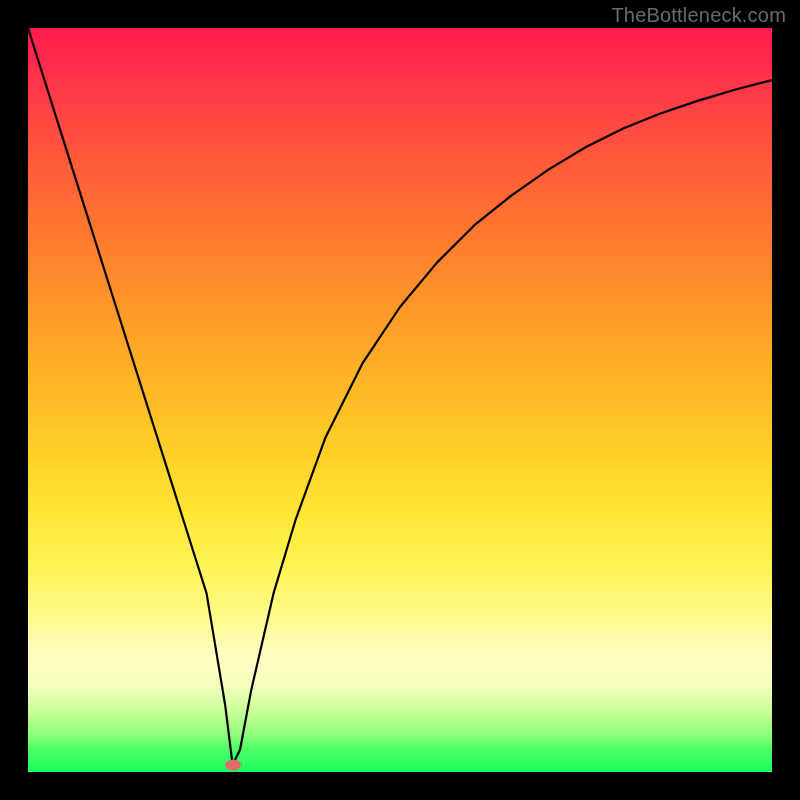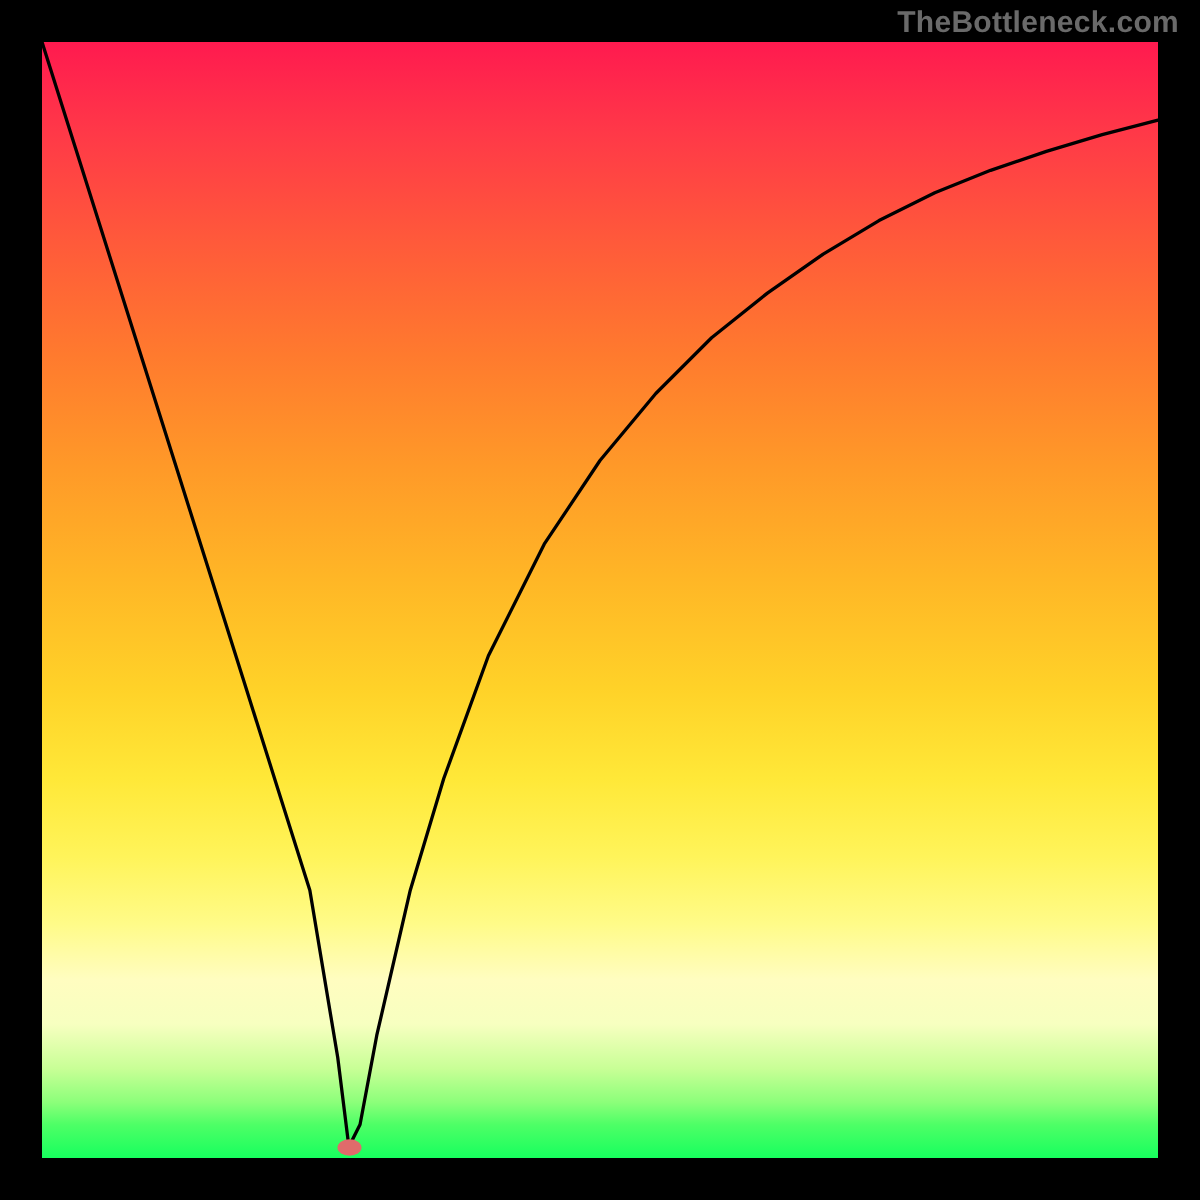--- a/index.html
+++ b/index.html
@@ -43,21 +43,21 @@
       #4eff66 97%,
       #17ff5e 100%
     );
   }
   .watermark {
     position: absolute;
     top: 4px;
     right: 14px;
     color: #6a6a6a;
     font-size: 20px;
-    font-weight: 700;
+    font-weight: 400;
     letter-spacing: 0.2px;
     z-index: 20;
   }
   svg.plot {
     position: absolute;
     top: 0;
     left: 0;
     width: 744px;
     height: 744px;
     overflow: visible;

